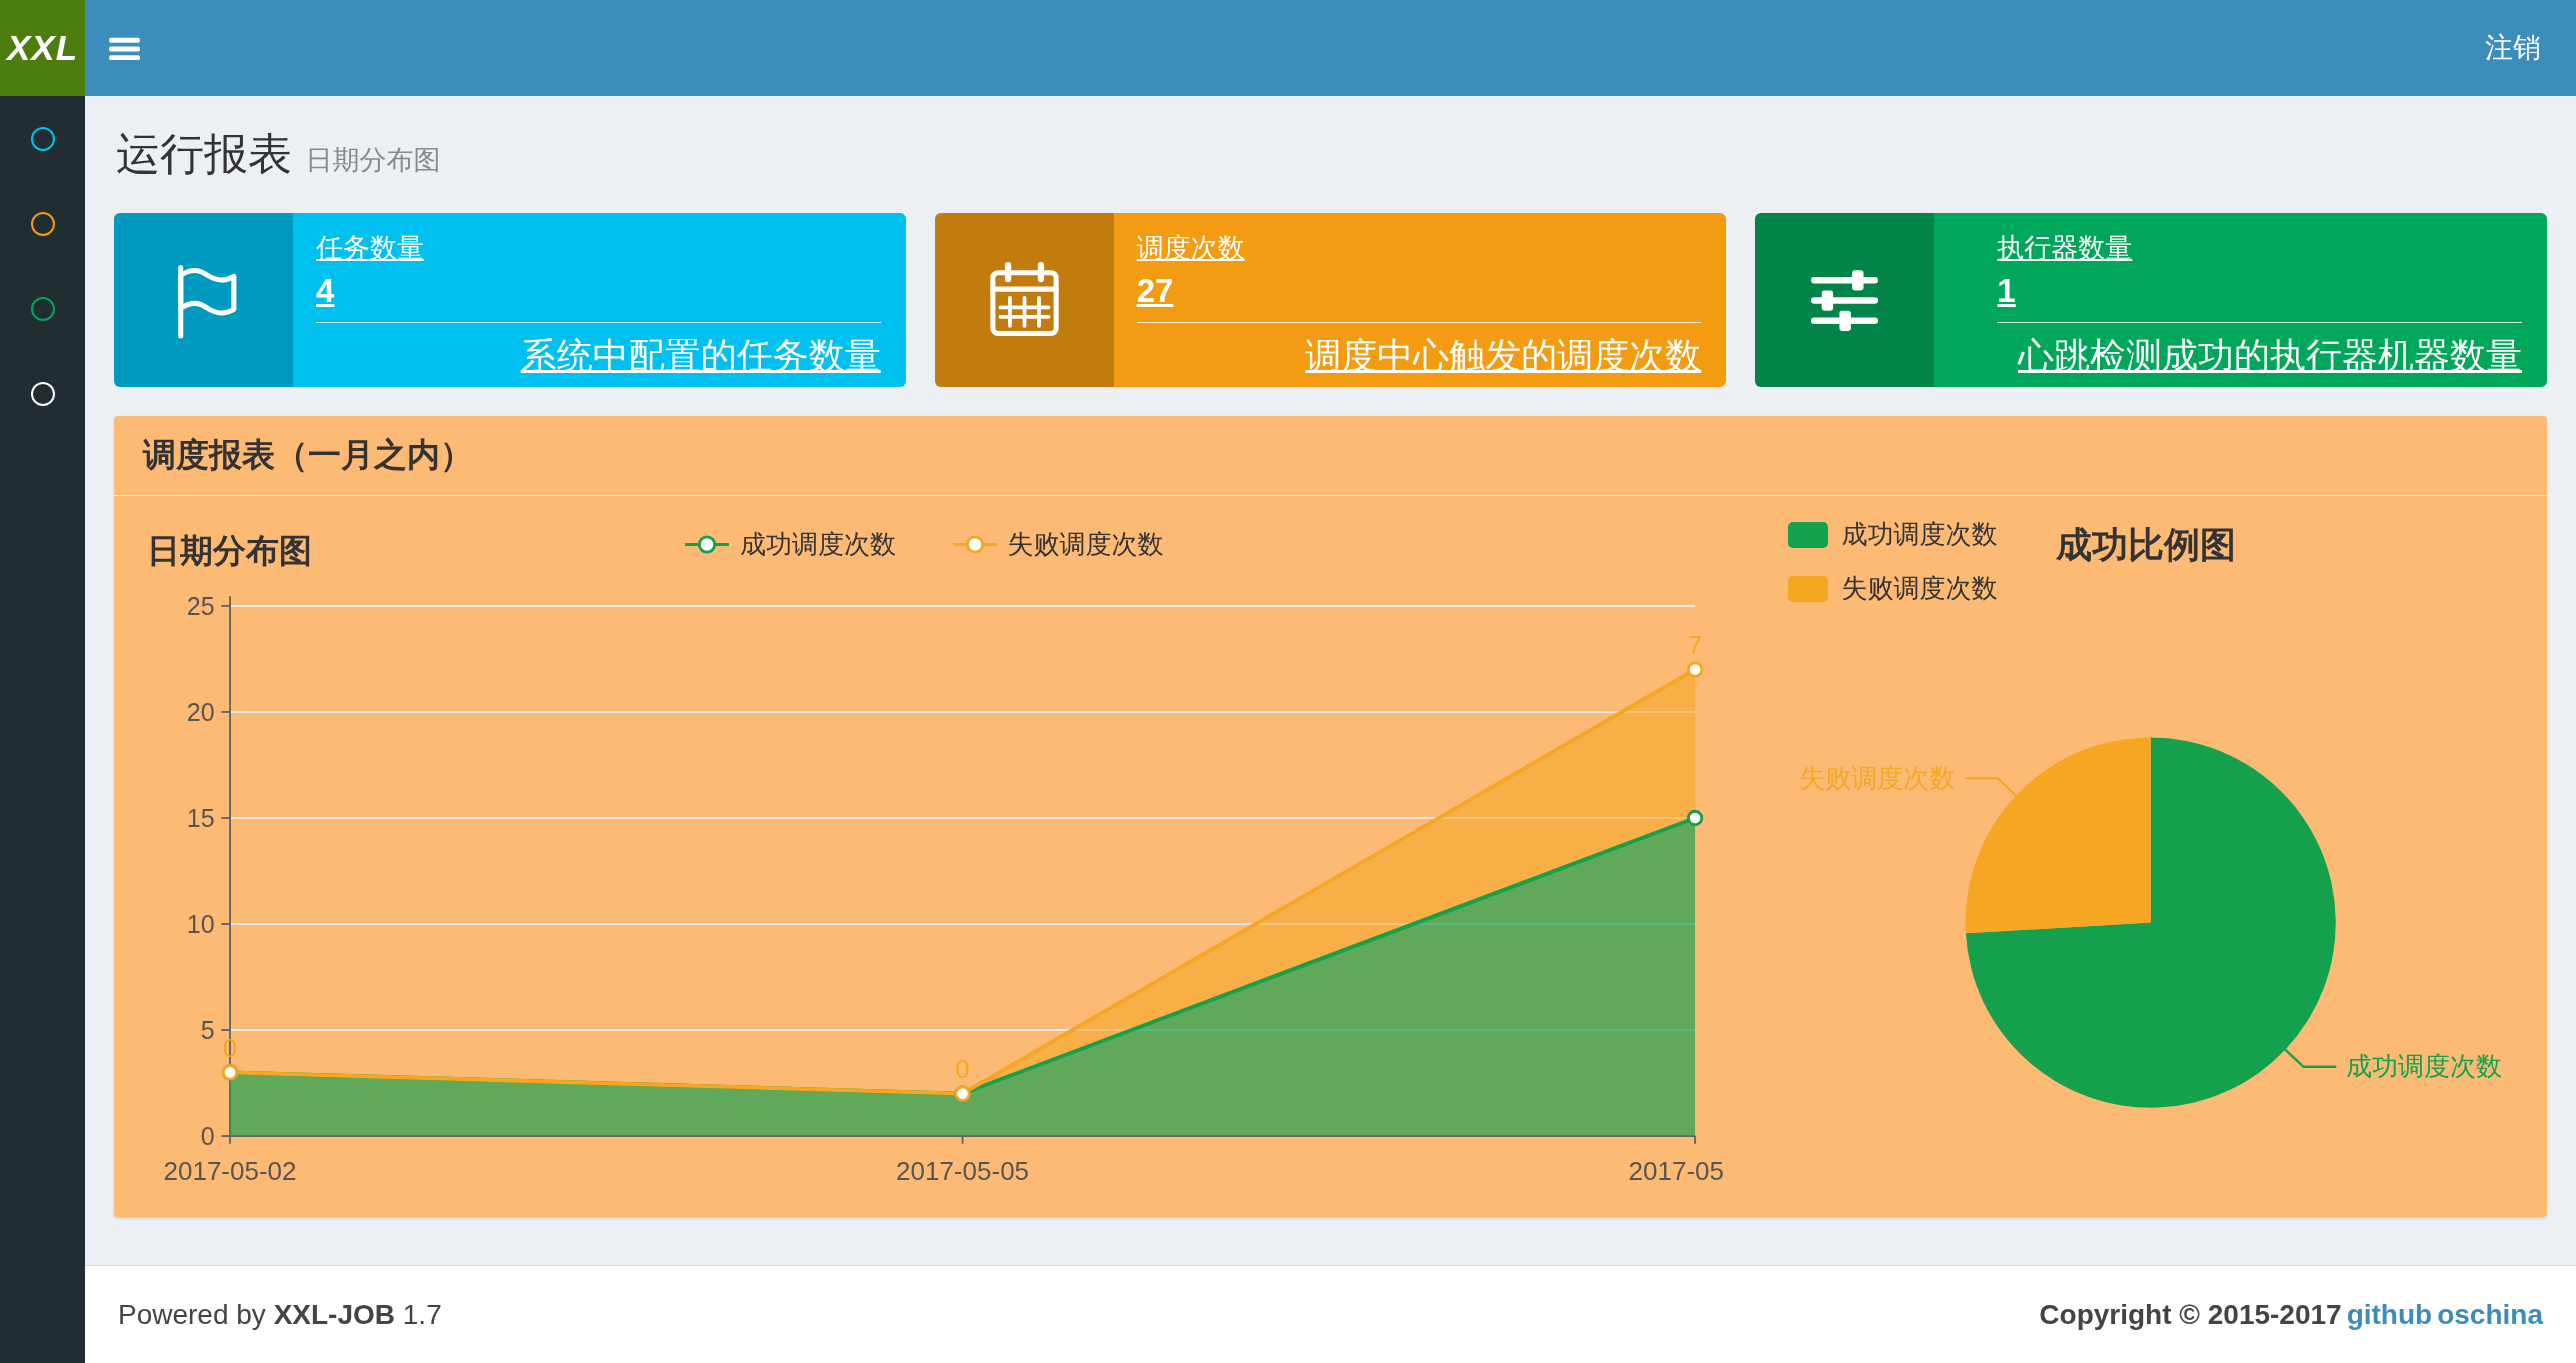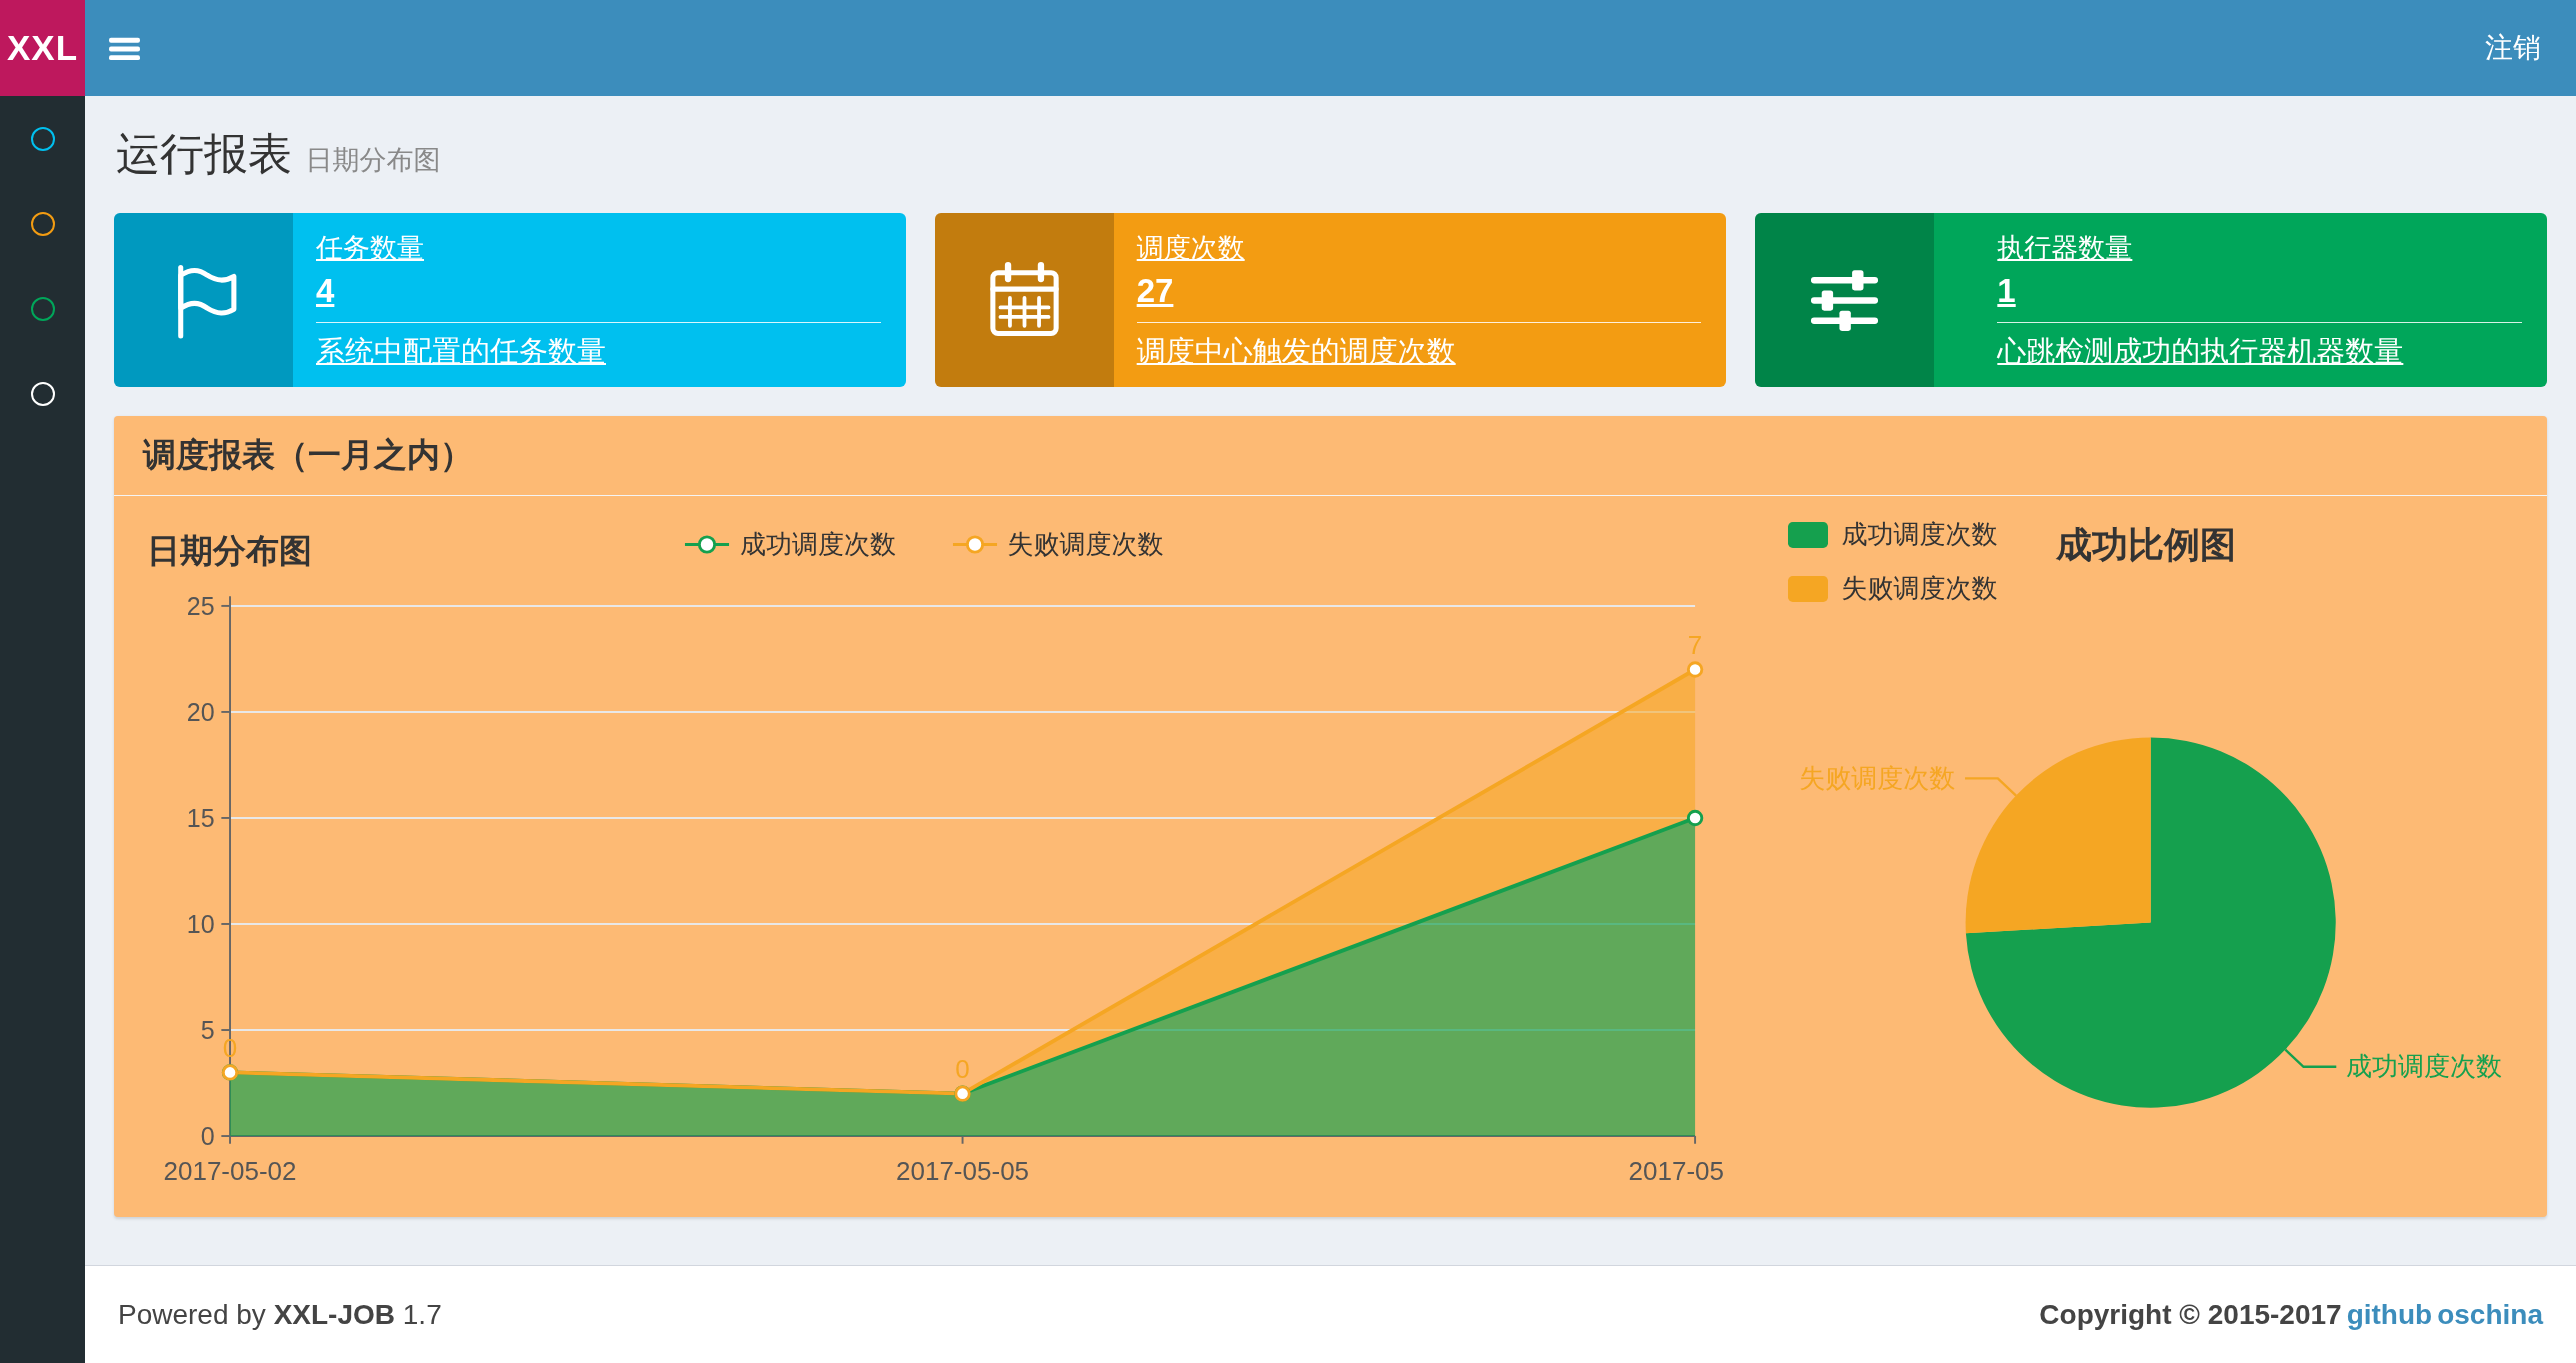--- a/index.html
+++ b/index.html
@@ -4,41 +4,41 @@
 <style>
   html,body{margin:0;padding:0;}
   body{
     width:2576px;height:1363px;position:relative;overflow:hidden;
     background:#ecf0f5;color:#333;
     font-family:"Liberation Sans","DejaVu Sans",sans-serif;
   }
   svg{font-family:inherit;}
   
   .navbar{position:absolute;top:0;left:0;width:2576px;height:96px;background:#3c8dbc;display:flex;align-items:stretch;z-index:5;}
-  .logo{width:85px;background:#be185d;color:#fff;font-size:35px;font-weight:bold;display:flex;align-items:center;justify-content:center;cursor:pointer;letter-spacing:1px;}
+  .logo{width:85px;background:#4d7c0f;color:#fff;font-size:35px;font-weight:bold;display:flex;align-items:center;justify-content:center;cursor:pointer;letter-spacing:1px;font-style:italic;}
   .toggle{width:79px;display:flex;align-items:center;justify-content:center;cursor:pointer;}
   .logout{margin-left:auto;color:#fff;font-size:28px;display:flex;align-items:center;padding:0 35px;cursor:pointer;}
   
   .sidebar{position:absolute;top:96px;left:0;width:85px;height:1267px;background:#222d32;}
   .side-item{height:85px;display:flex;align-items:center;justify-content:center;cursor:pointer;}
   .circle-o{width:20px;height:20px;border:2.9px solid #fff;border-radius:50%;}
   
   .content{position:absolute;left:85px;top:96px;width:2491px;height:1267px;}
   .content-header{padding:29px 31px 0 31px;}
   .page-title{font-size:44px;font-weight:500;color:#333;display:inline;}
   .page-subtitle{font-size:27px;color:#898989;margin-left:13.5px;}
   
   .boxes{display:flex;gap:29px;margin:29px 29px 0 29px;}
   .info-box{flex:1;height:174px;display:flex;color:#fff;border-radius:6px;overflow:hidden;text-decoration:underline;}
   .ib-icon{width:179px;background:rgba(0,0,0,0.2);display:flex;align-items:center;justify-content:center;flex-shrink:0;}
   .ib-body{flex:1;padding:17.4px 25px 0 23px;}
   .ib-label{font-size:27px;}
   .ib-value{font-size:33px;font-weight:bold;margin-top:5.8px;}
   .ib-hr{border:none;border-top:1.9px solid rgba(255,255,255,0.85);margin:11.6px 0 9.6px 0;}
-  .ib-desc{font-size:29px;}
+  .ib-desc{font-size:36px;text-align:right;}
   
   .panel{margin:29px 29px 0 29px;background:#fdba74;border-radius:3.9px;box-shadow:0 1.9px 2.9px rgba(0,0,0,0.12);}
   .panel-header{height:79px;display:flex;align-items:center;padding:0 29px;border-bottom:1.9px solid #f4f4f4;font-size:33px;font-weight:600;color:#333;}
   .panel-body{position:relative;height:721px;}
   .chart-title-line{position:absolute;left:33px;top:33px;font-size:33px;font-weight:bold;color:#333;}
   .line-legend{position:absolute;left:0;top:31px;width:1620px;display:flex;justify-content:center;gap:56px;}
   .legend-item{display:flex;align-items:center;gap:9.6px;font-size:26px;color:#333;cursor:pointer;}
   #line-svg{position:absolute;left:9.6px;top:81px;}
   .pie-legend{position:absolute;left:1674px;top:21px;display:flex;flex-direction:column;gap:19px;}
   .pie-legend-row{display:flex;align-items:center;gap:13.5px;font-size:26px;color:#333;cursor:pointer;}

